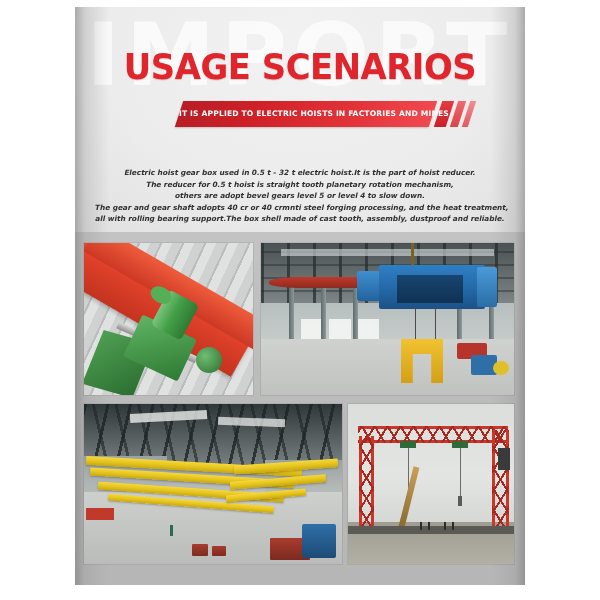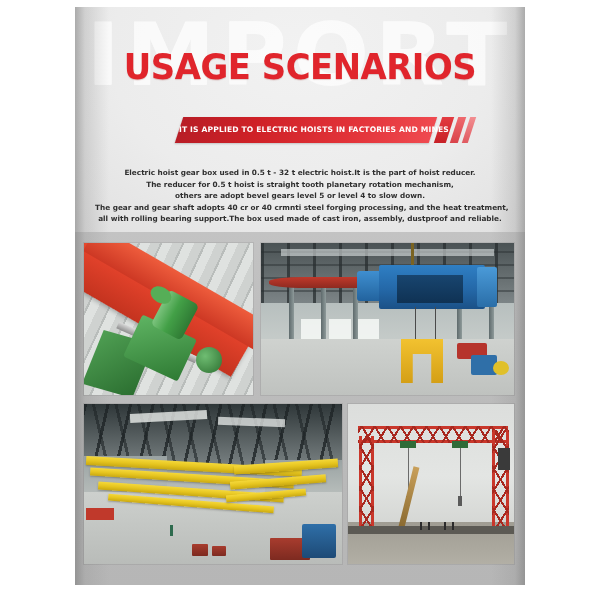--- a/index.html
+++ b/index.html
@@ -101,21 +101,21 @@
     line-height: 1;
     color: #e0252c;
     transform: scaleX(.94);
     text-shadow: 0 1px 1px rgba(120,0,0,.18);
     white-space: nowrap;
   }
 
   
   #banner-wrap {
     position: relative;
-    margin-top: 32px;
+    margin-top: 16px;
     height: 26px;
   }
 
   .slant {
     position: absolute;
     top: 0;
     height: 26px;
     transform: skewX(-18deg);
   }
 
@@ -158,21 +158,21 @@
     padding: 0 20px;
     box-sizing: border-box;
     text-align: center;
     font-family: "DejaVu Sans", sans-serif;
     font-weight: 700;
     font-size: 7.3px;
     line-height: 11.6px;
     color: #2f2f2f;
     z-index: 4;
   }
-  #desc .line { display: block; white-space: nowrap; }
+  #desc .line { display: block; white-space: nowrap; font-style: italic; }
 
   
   #grid {
     position: absolute;
     left: 9px;
     top: 236px;
     width: 430px;
     z-index: 4;
   }
 
@@ -471,21 +471,21 @@
         <div class="slant" id="banner-bar3"></div>
         <div id="subtitle">IT IS APPLIED TO ELECTRIC HOISTS IN FACTORIES AND MINES</div>
       </div>
     </div>
 
     <div id="desc">
       <span class="line">Electric hoist gear box used in 0.5 t - 32 t electric hoist.It is the part of hoist reducer.</span>
       <span class="line">The reducer for 0.5 t hoist is straight tooth planetary rotation mechanism,</span>
       <span class="line">others are adopt bevel gears level 5 or level 4 to slow down.</span>
       <span class="line">The gear and gear shaft adopts 40 cr or 40 crmnti steel forging processing, and the heat treatment,</span>
-      <span class="line">all with rolling bearing support.The box used made of cast iron, assembly, dustproof and reliable.</span>
+      <span class="line">all with rolling bearing support.The box shell made of cast tooth, assembly, dustproof and reliable.</span>
     </div>
 
     <div id="grid">
 
       <div class="row row-top">
 
         <div class="photo p1">
           <div class="ph">
             <div class="sky"></div>
             <div class="beam"></div>

